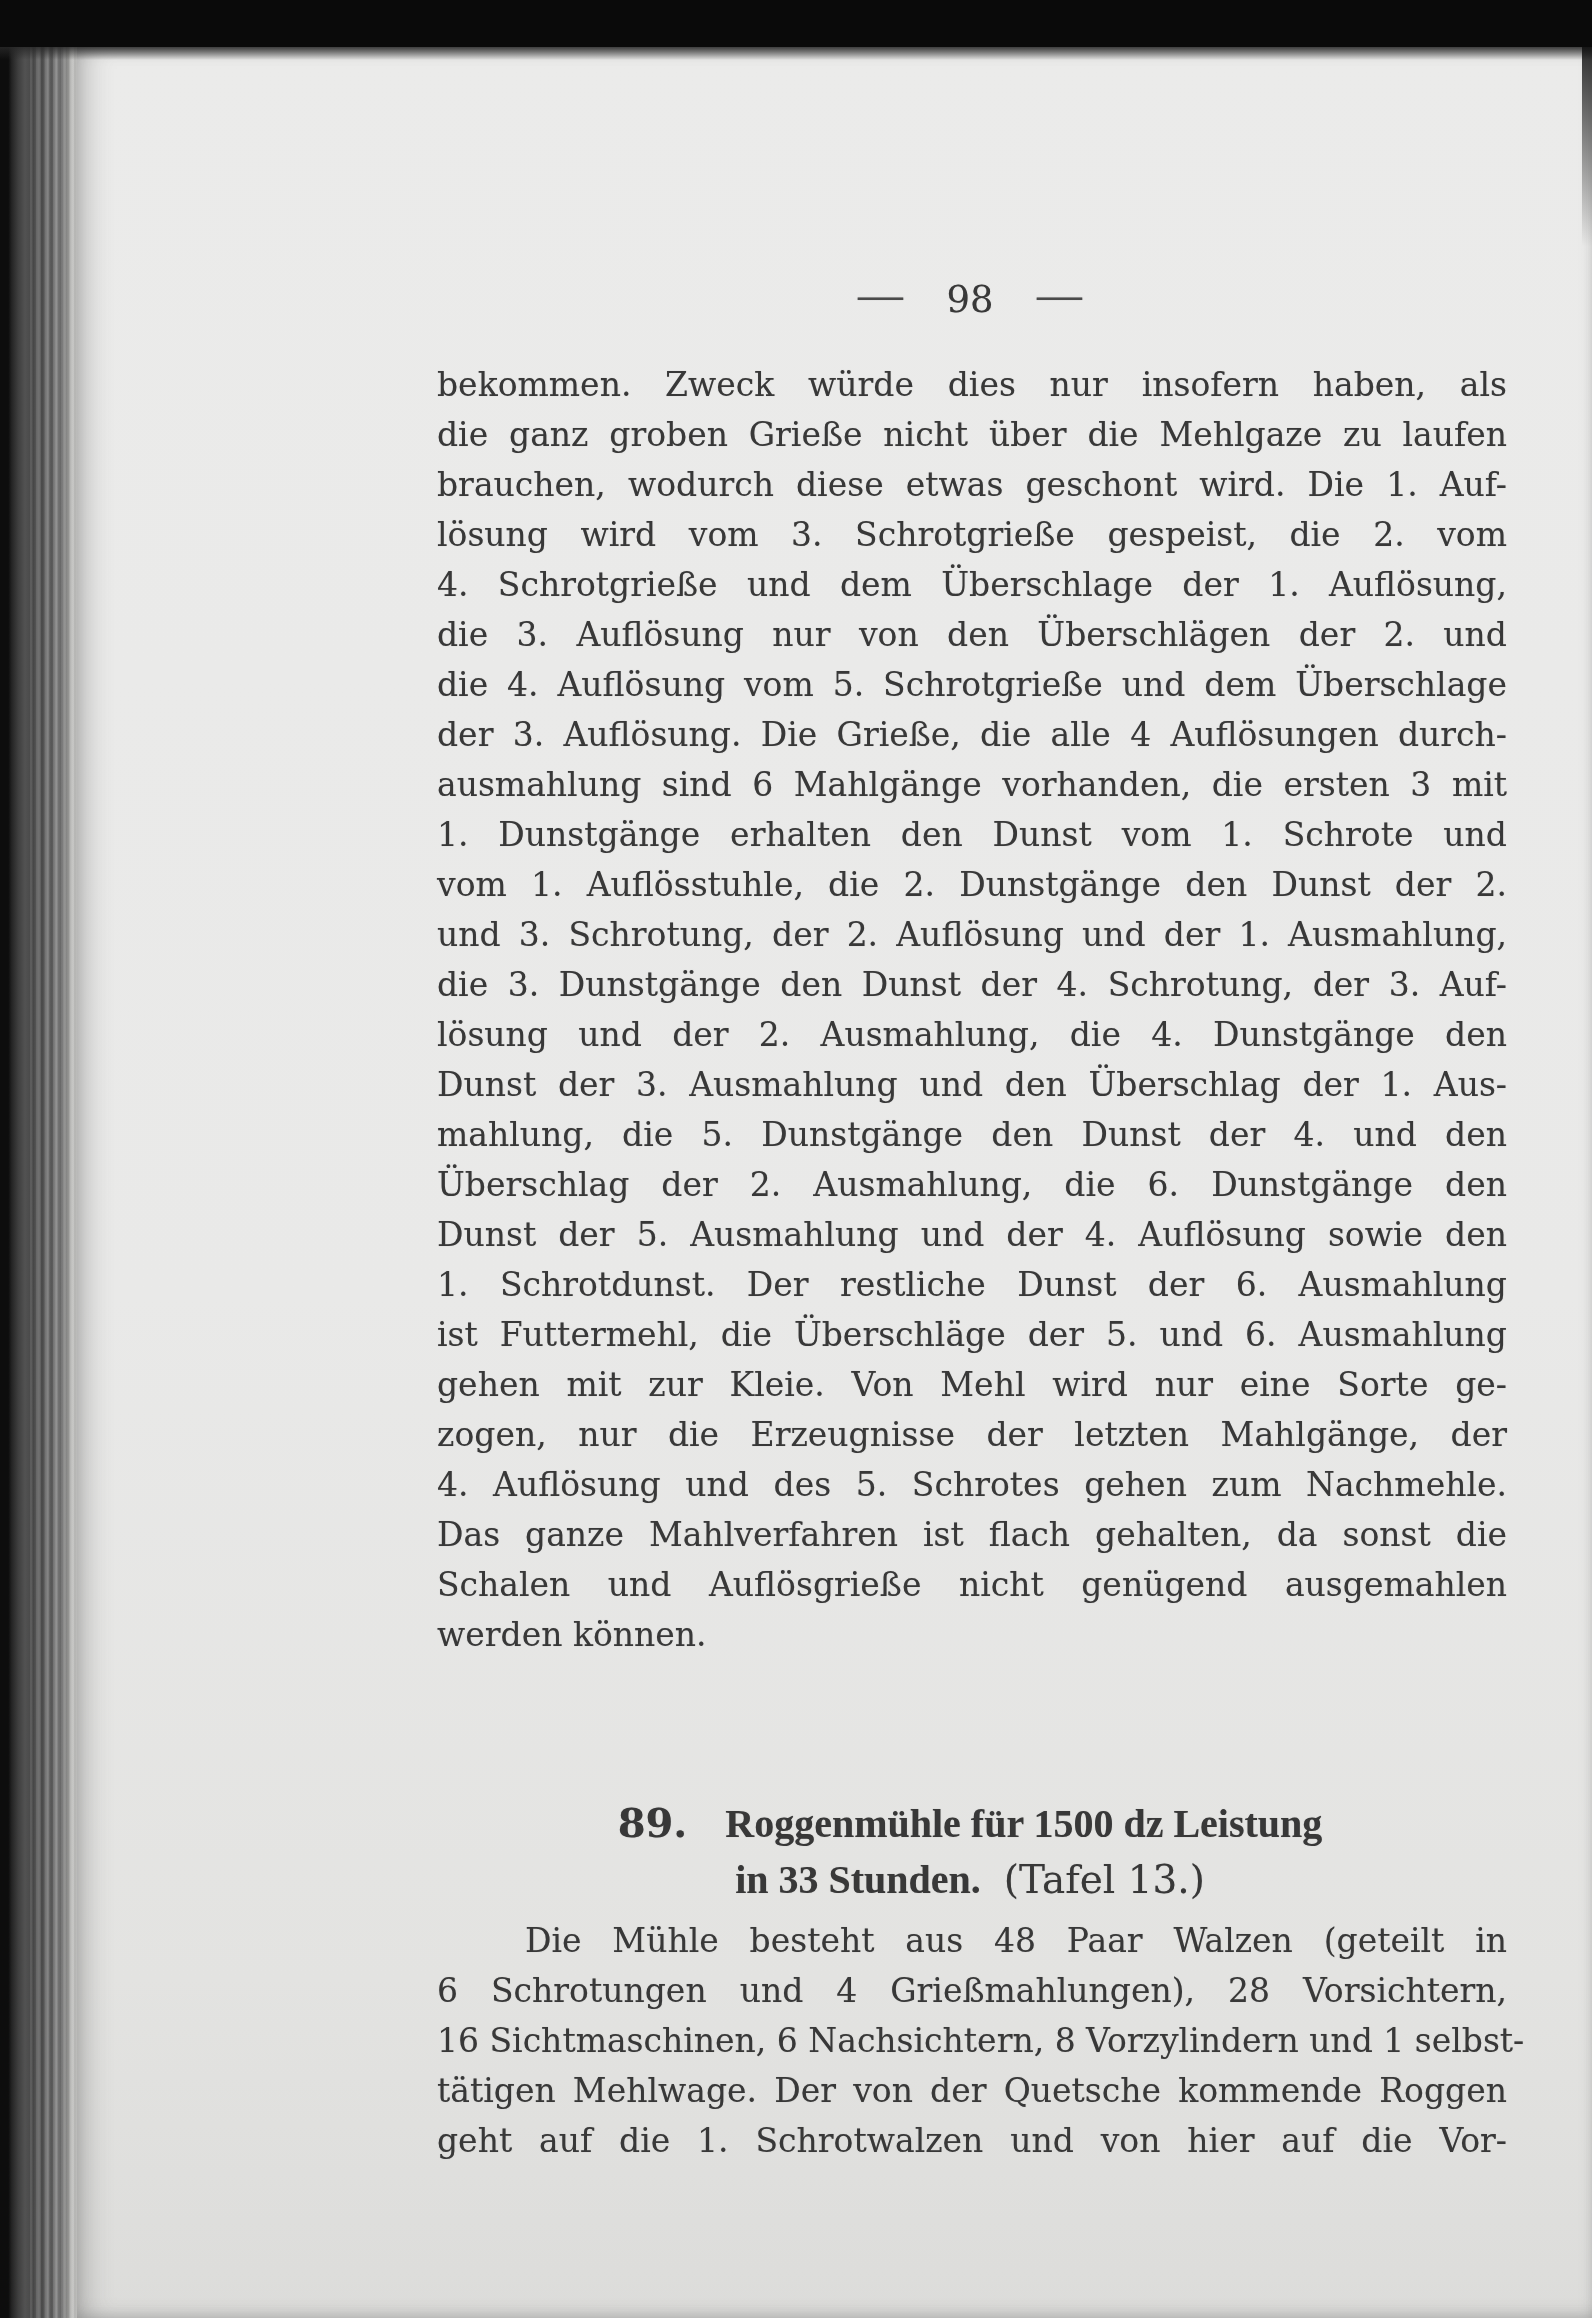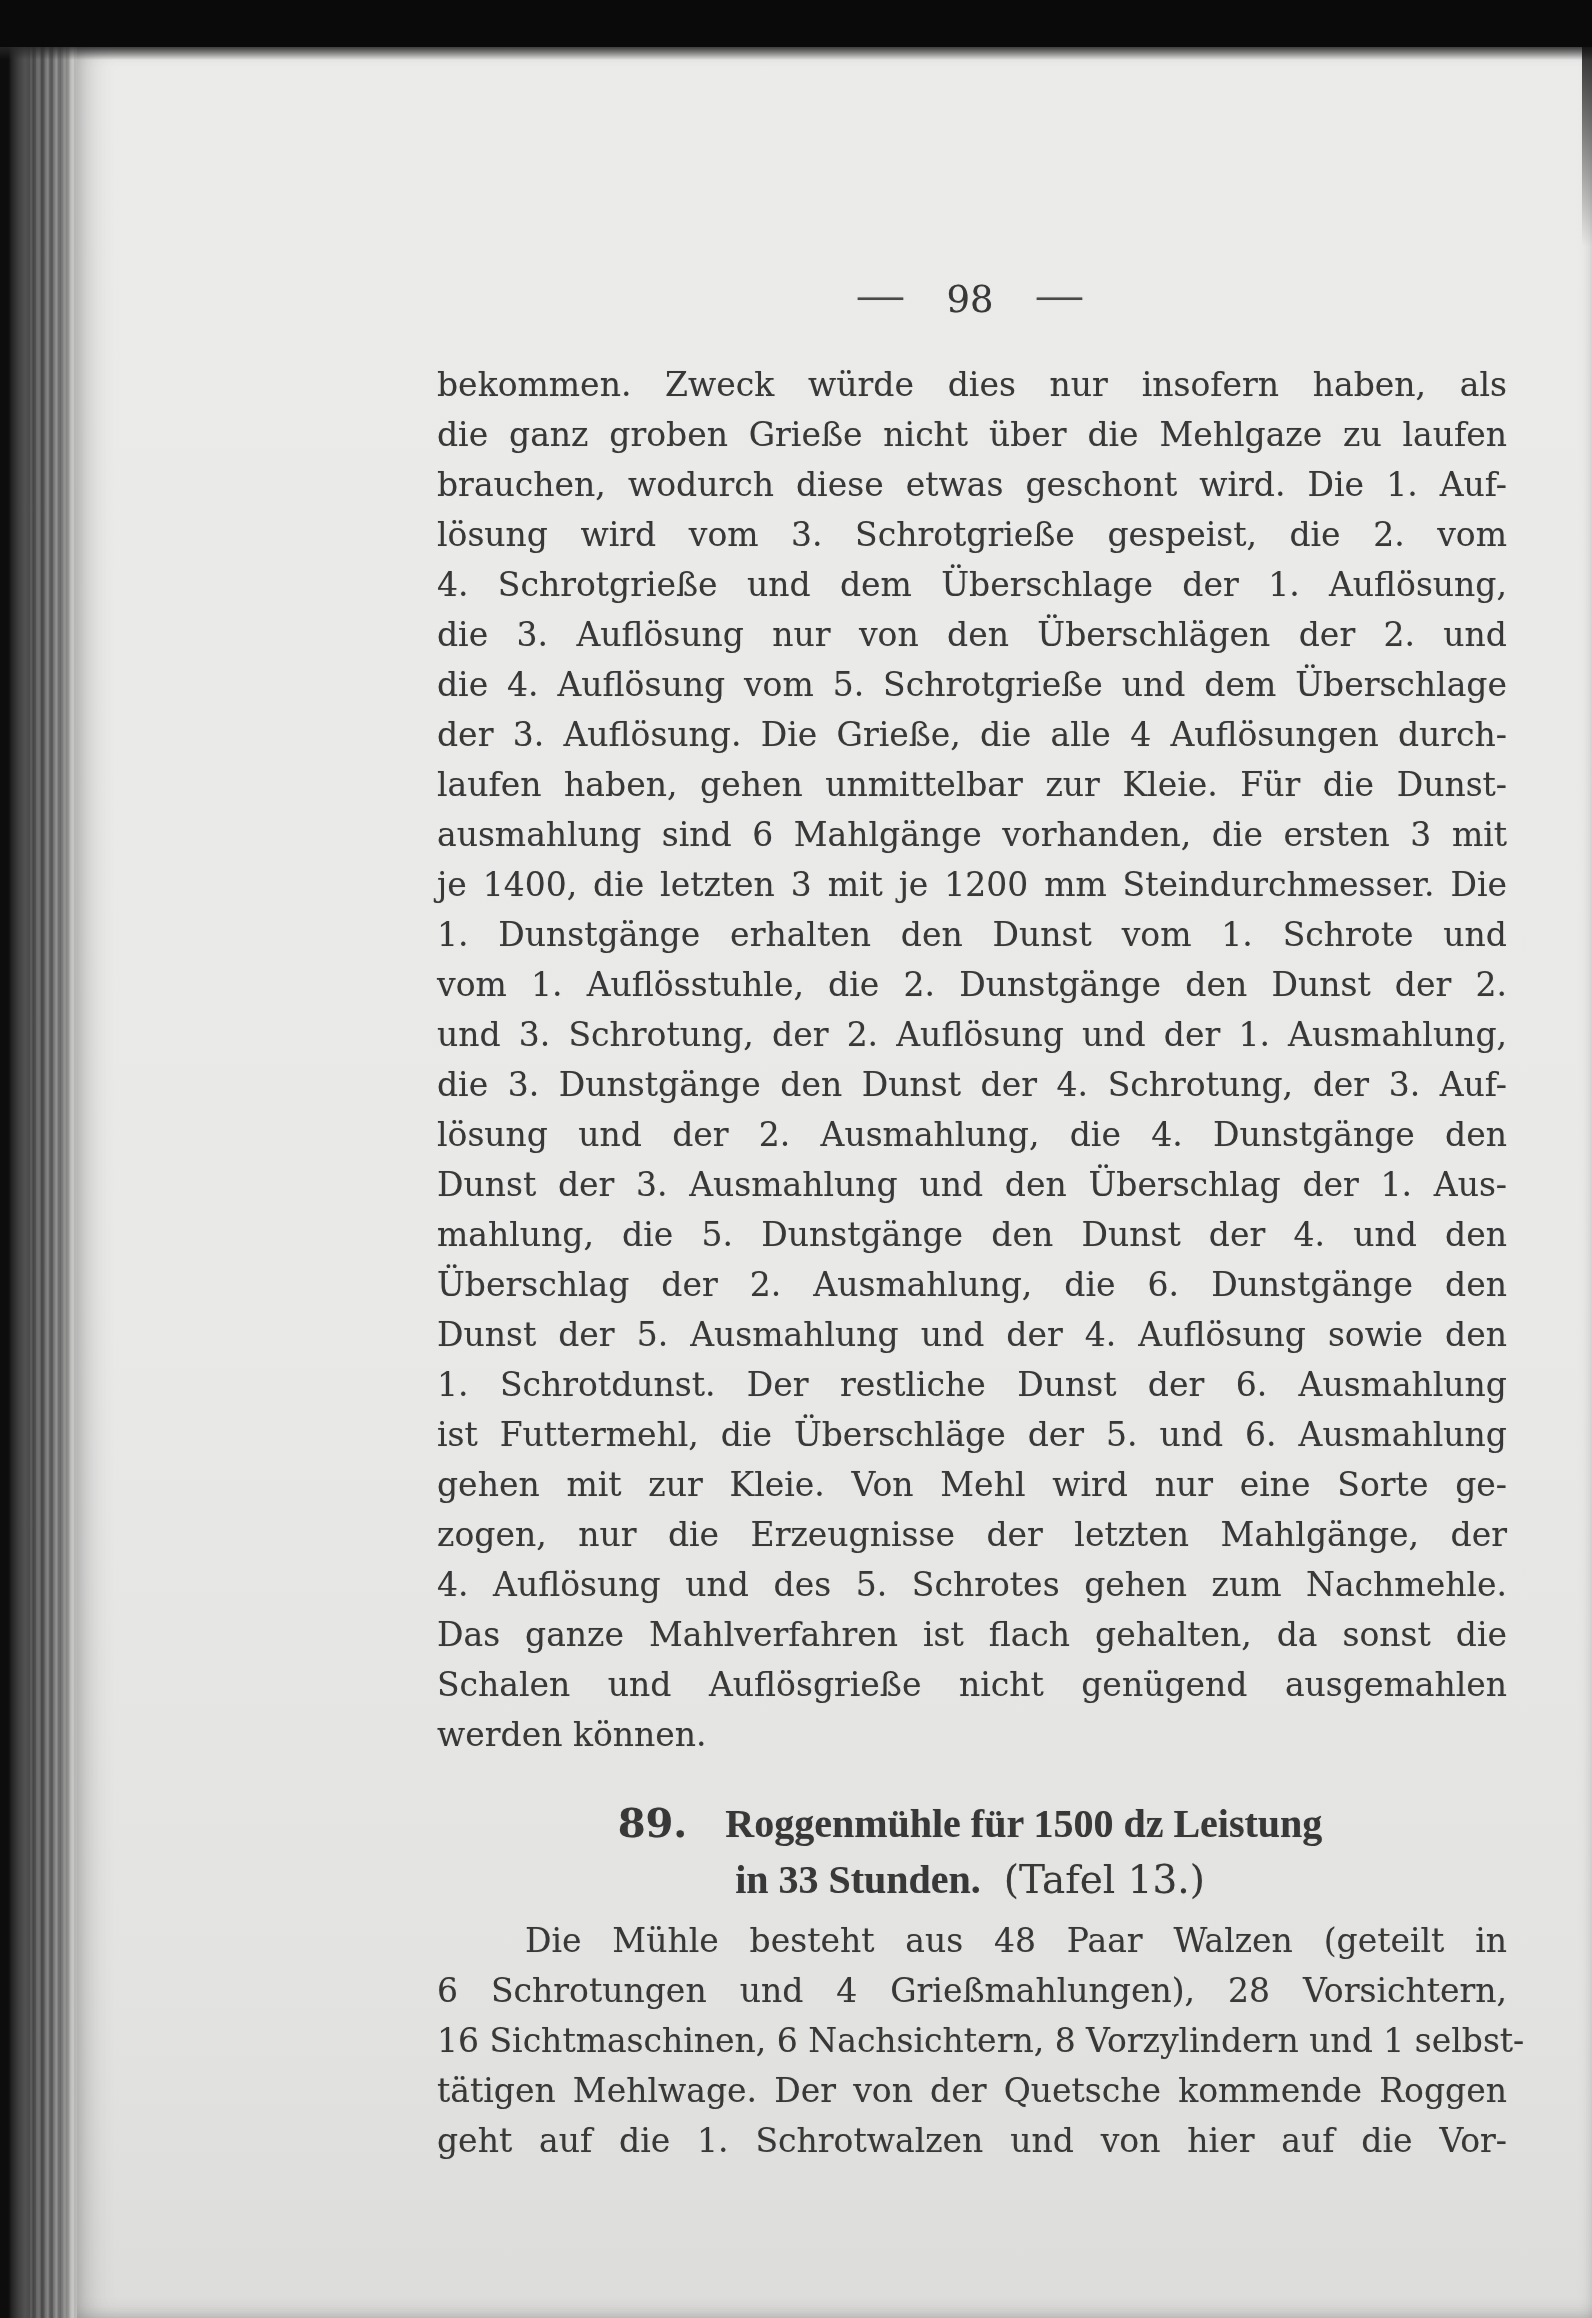--- a/index.html
+++ b/index.html
@@ -123,23 +123,21 @@
 
   <div class="para p1">
       <div class="tline">bekommen.  Zweck würde dies nur insofern haben, als</div>
       <div class="tline">die ganz groben Grieße nicht über die Mehlgaze zu laufen</div>
       <div class="tline">brauchen, wodurch diese etwas geschont wird.  Die 1. Auf-</div>
       <div class="tline">lösung wird vom 3. Schrotgrieße gespeist, die 2. vom</div>
       <div class="tline">4. Schrotgrieße und dem Überschlage der 1. Auflösung,</div>
       <div class="tline">die 3. Auflösung nur von den Überschlägen der 2. und</div>
       <div class="tline">die 4. Auflösung vom 5. Schrotgrieße und dem Überschlage</div>
       <div class="tline">der 3. Auflösung.  Die Grieße, die alle 4 Auflösungen durch-</div>
-      <div class="tline">laufen haben, gehen unmittelbar zur Kleie.  Für die Dunst-</div>
       <div class="tline">ausmahlung sind 6 Mahlgänge vorhanden, die ersten 3 mit</div>
-      <div class="tline">je 1400, die letzten 3 mit je 1200 mm Steindurchmesser.  Die</div>
       <div class="tline">1. Dunstgänge erhalten den Dunst vom 1. Schrote und</div>
       <div class="tline">vom 1. Auflösstuhle, die 2. Dunstgänge den Dunst der 2.</div>
       <div class="tline">und 3. Schrotung, der 2. Auflösung und der 1. Ausmahlung,</div>
       <div class="tline">die 3. Dunstgänge den Dunst der 4. Schrotung, der 3. Auf-</div>
       <div class="tline">lösung und der 2. Ausmahlung, die 4. Dunstgänge den</div>
       <div class="tline">Dunst der 3. Ausmahlung und den Überschlag der 1. Aus-</div>
       <div class="tline">mahlung, die 5. Dunstgänge den Dunst der 4. und den</div>
       <div class="tline">Überschlag der 2. Ausmahlung, die 6. Dunstgänge den</div>
       <div class="tline">Dunst der 5. Ausmahlung und der 4. Auflösung sowie den</div>
       <div class="tline">1. Schrotdunst.  Der restliche Dunst der 6. Ausmahlung</div>

